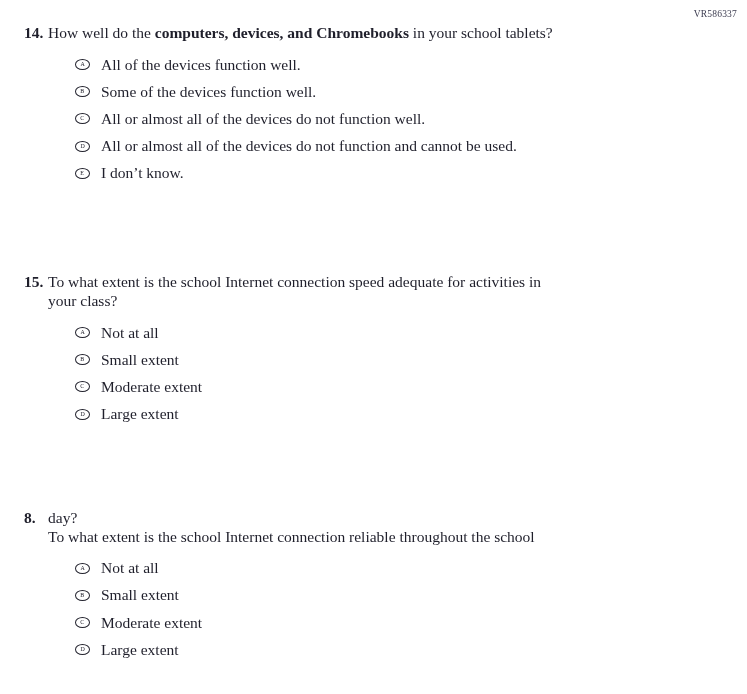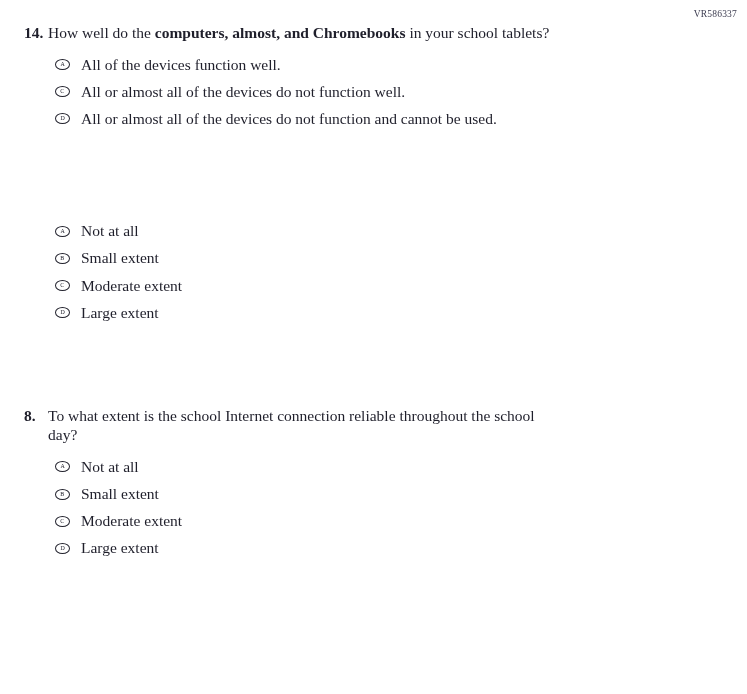--- a/index.html
+++ b/index.html
@@ -41,21 +41,21 @@
   }
   .q-text {
     white-space: nowrap;
   }
   .q-text b { font-weight: bold; }
   .blk { display: block; }
 
   .options {
     list-style: none;
     margin: 9px 4px 0 0;
-    padding: 0 0 0 55px;
+    padding: 0 0 0 75px;
   }
   .option {
     display: flex;
     align-items: center;
     height: 27.2px;
     font-size: 15.5px;
     cursor: pointer;
   }
   .bubble {
     flex: 0 0 15px;
@@ -79,45 +79,61 @@
   }
   .opt-label { white-space: nowrap; }
 </style>
 </head>
 <body>
 
 <section class="question" id="q14">
   <div class="q-code">VR586337</div>
   <div class="q-row">
     <span class="q-num">14.</span>
-    <div class="q-text"><span>How well do the </span><b>computers, almost, and Chromebooks</b><span> in your school tablets?</span><span class="blk"></span><span class="blk"></span></div>
+    <div class="q-text"><span>How well do the </span><b>computers, devices, and Chromebooks</b><span> in your school tablets?</span><span class="blk"></span><span class="blk"></span></div>
   </div>
   <ul class="options">
     <li class="option">
       <span class="bubble">
           <i class="bl">A</i>
         </span>
       <span class="opt-label">All of the devices function well.</span>
+    </li>
+    <li class="option">
+      <span class="bubble">
+          <i class="bl">B</i>
+        </span>
+      <span class="opt-label">Some of the devices function well.</span>
     </li>
     <li class="option">
       <span class="bubble">
           <i class="bl">C</i>
         </span>
       <span class="opt-label">All or almost all of the devices do not function well.</span>
     </li>
     <li class="option">
       <span class="bubble">
           <i class="bl">D</i>
         </span>
       <span class="opt-label">All or almost all of the devices do not function and cannot be used.</span>
     </li>
+    <li class="option">
+      <span class="bubble">
+          <i class="bl">E</i>
+        </span>
+      <span class="opt-label">I don’t know.</span>
+    </li>
   </ul>
 </section>
 
 <section class="question" id="q15">
+  <div class="q-row">
+    <span class="q-num">15.</span>
+    <div class="q-text"><span></span><b></b><span></span><span class="blk">To what extent is the school Internet connection speed adequate for activities in</span><span class="blk">your class?</span></div>
+  </div>
   <ul class="options">
     <li class="option">
       <span class="bubble">
           <i class="bl">A</i>
         </span>
       <span class="opt-label">Not at all</span>
     </li>
     <li class="option">
       <span class="bubble">
           <i class="bl">B</i>
@@ -135,21 +151,21 @@
           <i class="bl">D</i>
         </span>
       <span class="opt-label">Large extent</span>
     </li>
   </ul>
 </section>
 
 <section class="question" id="q16">
   <div class="q-row">
     <span class="q-num">8.</span>
-    <div class="q-text"><span></span><b></b><span></span><span class="blk">To what extent is the school Internet connection reliable throughout the school</span><span class="blk">day?</span></div>
+    <div class="q-text"><span></span><b></b><span></span><span class="blk">day?</span><span class="blk">To what extent is the school Internet connection reliable throughout the school</span></div>
   </div>
   <ul class="options">
     <li class="option">
       <span class="bubble">
           <i class="bl">A</i>
         </span>
       <span class="opt-label">Not at all</span>
     </li>
     <li class="option">
       <span class="bubble">

